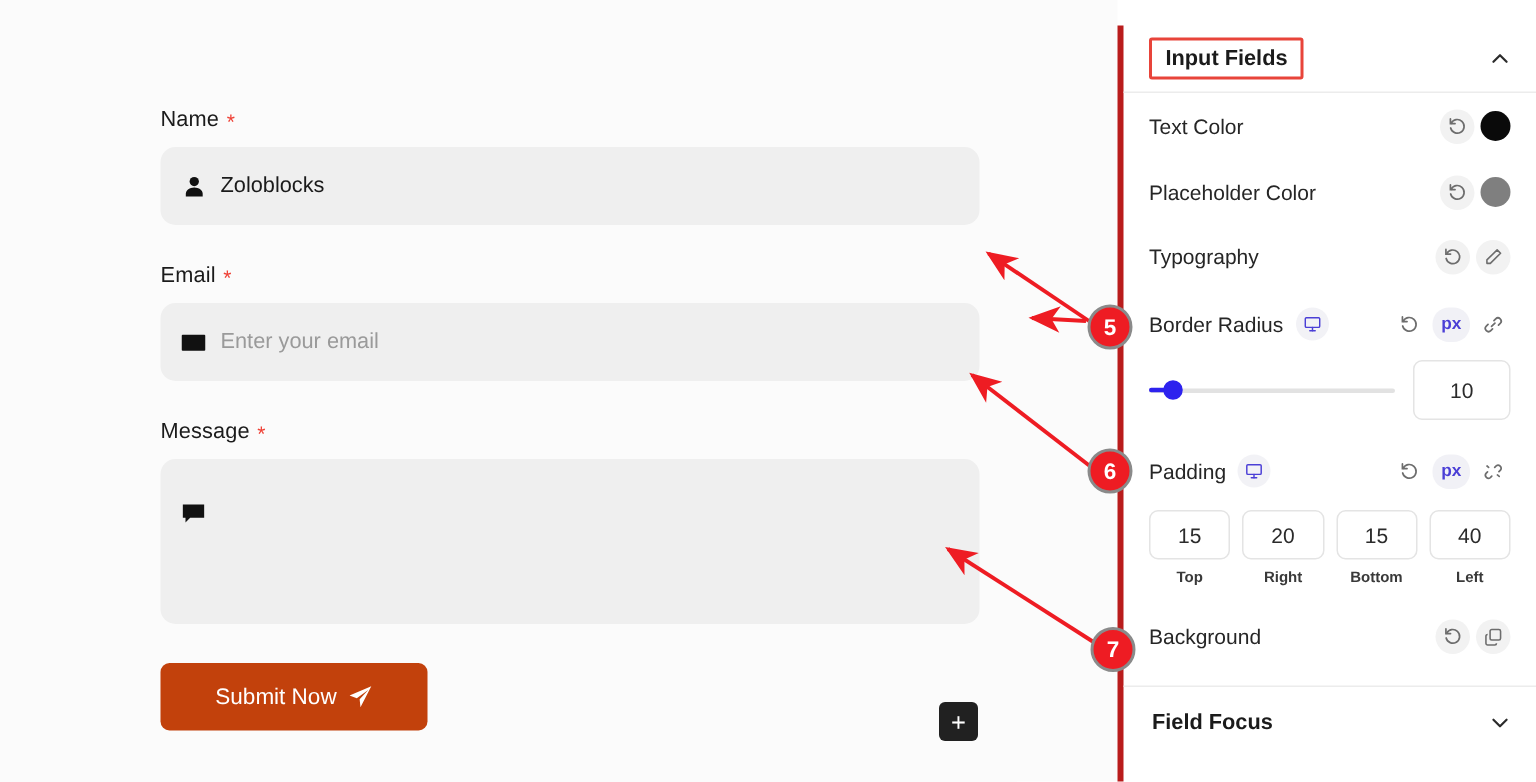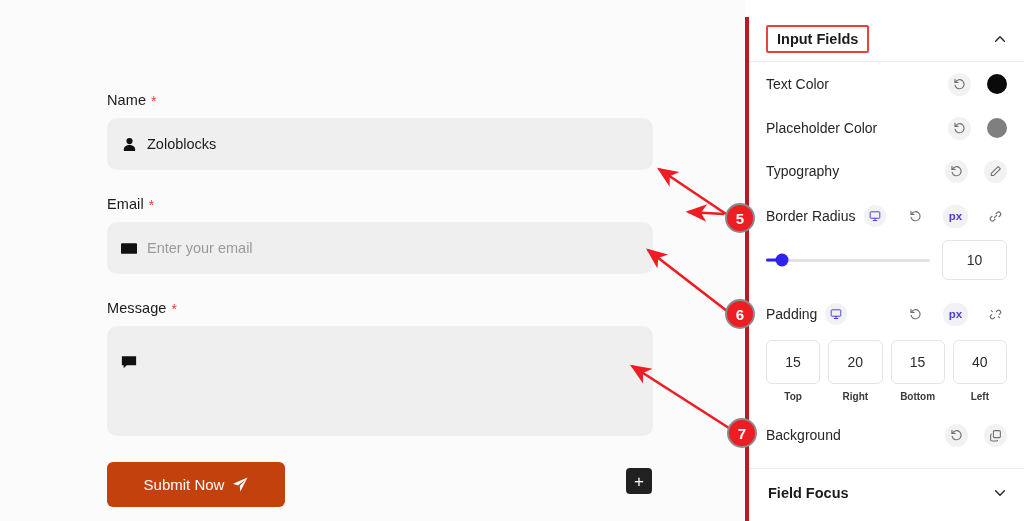--- a/index.html
+++ b/index.html
@@ -16,21 +16,20 @@
     position: absolute; left: 0; top: 0;
     width: 745px; height: 521px;
     background: #fbfbfb;
   }
   .form-wrap { position: absolute; left: 107px; top: 72px; width: 546px; }
 
   .field-label {
     font-size: 14.5px; color: #1b1b1b; font-weight: 400;
     margin-bottom: 10px; display: flex; align-items: center; gap: 5px;
     letter-spacing: .1px;
-    margin-top: 20px;
   }
   .req { color: #ef4136; font-size: 14px; line-height: 1; transform: translateY(1px); }
 
   .input-box {
     position: relative;
     width: 546px;
     background: #efefef;
     border-radius: 10px;
     display: flex; align-items: center;
     padding: 15px 20px 15px 40px;
@@ -91,21 +90,21 @@
 
   .divider { height: 1px; background: #ececec; margin: 0 0px; }
 
   .row {
     display: flex; align-items: center;
     padding: 0 17px; height: 42px;
     justify-content: space-between;
   }
   .row-left { display: flex; align-items: center; gap: 8px; }
   .row-label { font-size: 14px; color: #262626; }
-  .row-right { display: flex; align-items: center; gap: 16px; }
+  .row-right { display: flex; align-items: center; gap: 4px; }
 
   .icon-btn {
     width: 23px; height: 23px; border-radius: 50%;
     background: #f2f2f2;
     display: flex; align-items: center; justify-content: center;
     color: #6d6d6d; cursor: pointer; flex: none;
   }
   .icon-btn.bare { background: transparent; }
   .icon-btn svg { display: block; }
   .unit-btn {
@@ -149,21 +148,21 @@
     font-size: 14px; color: #2b2b2b; background: #fff;
   }
 
   
   .pad-grid {
     display: grid; grid-template-columns: repeat(4, 1fr);
     gap: 8px; padding: 6px 17px 0 17px;
   }
   .pad-cell { text-align: center; }
   .pad-input {
-    height: 44px; border: 1px solid #e4e4e4; border-radius: 6px;
+    height: 33px; border: 1px solid #e4e4e4; border-radius: 6px;
     display: flex; align-items: center; justify-content: center;
     font-size: 14px; color: #2b2b2b; background: #fff;
   }
   .pad-lab { margin-top: 7px; font-size: 10px; color: #3a3a3a; font-weight: bold; }
 
   
   .anno-svg { position: absolute; left: 0; top: 0; width: 1024px; height: 521px; pointer-events: none; }
   .badge {
     position: absolute;
     width: 30px; height: 30px; border-radius: 50%;

